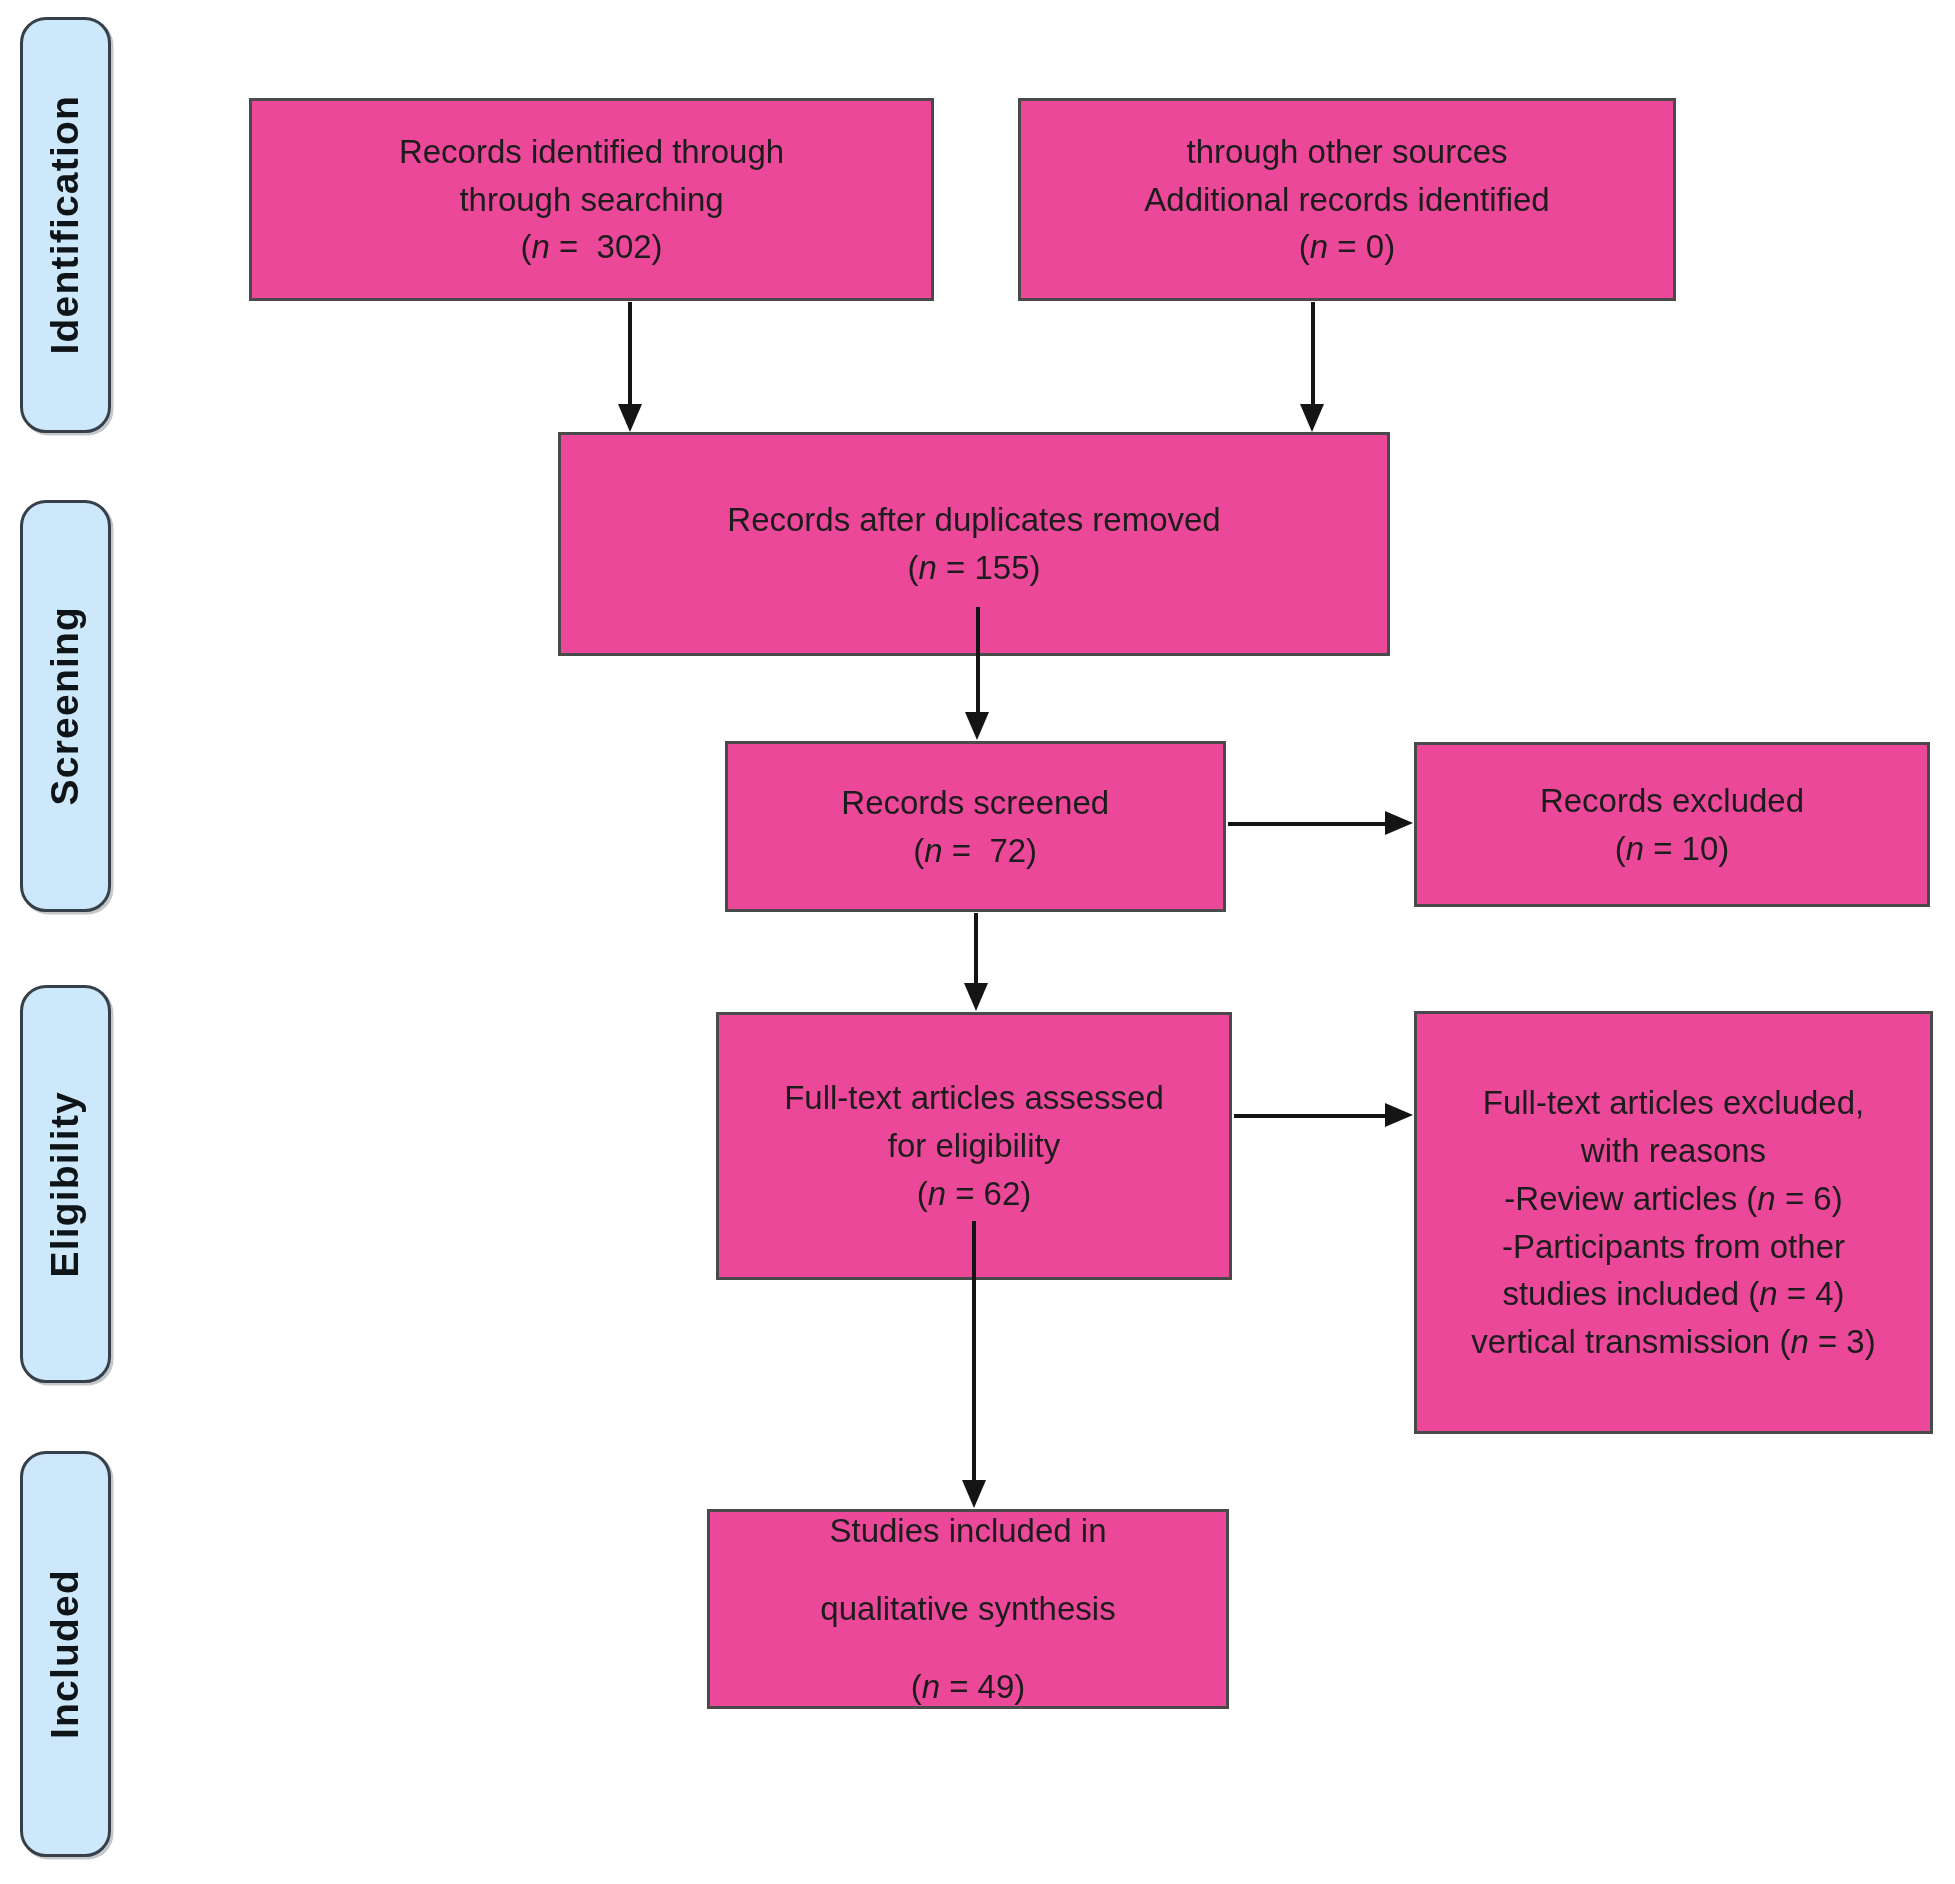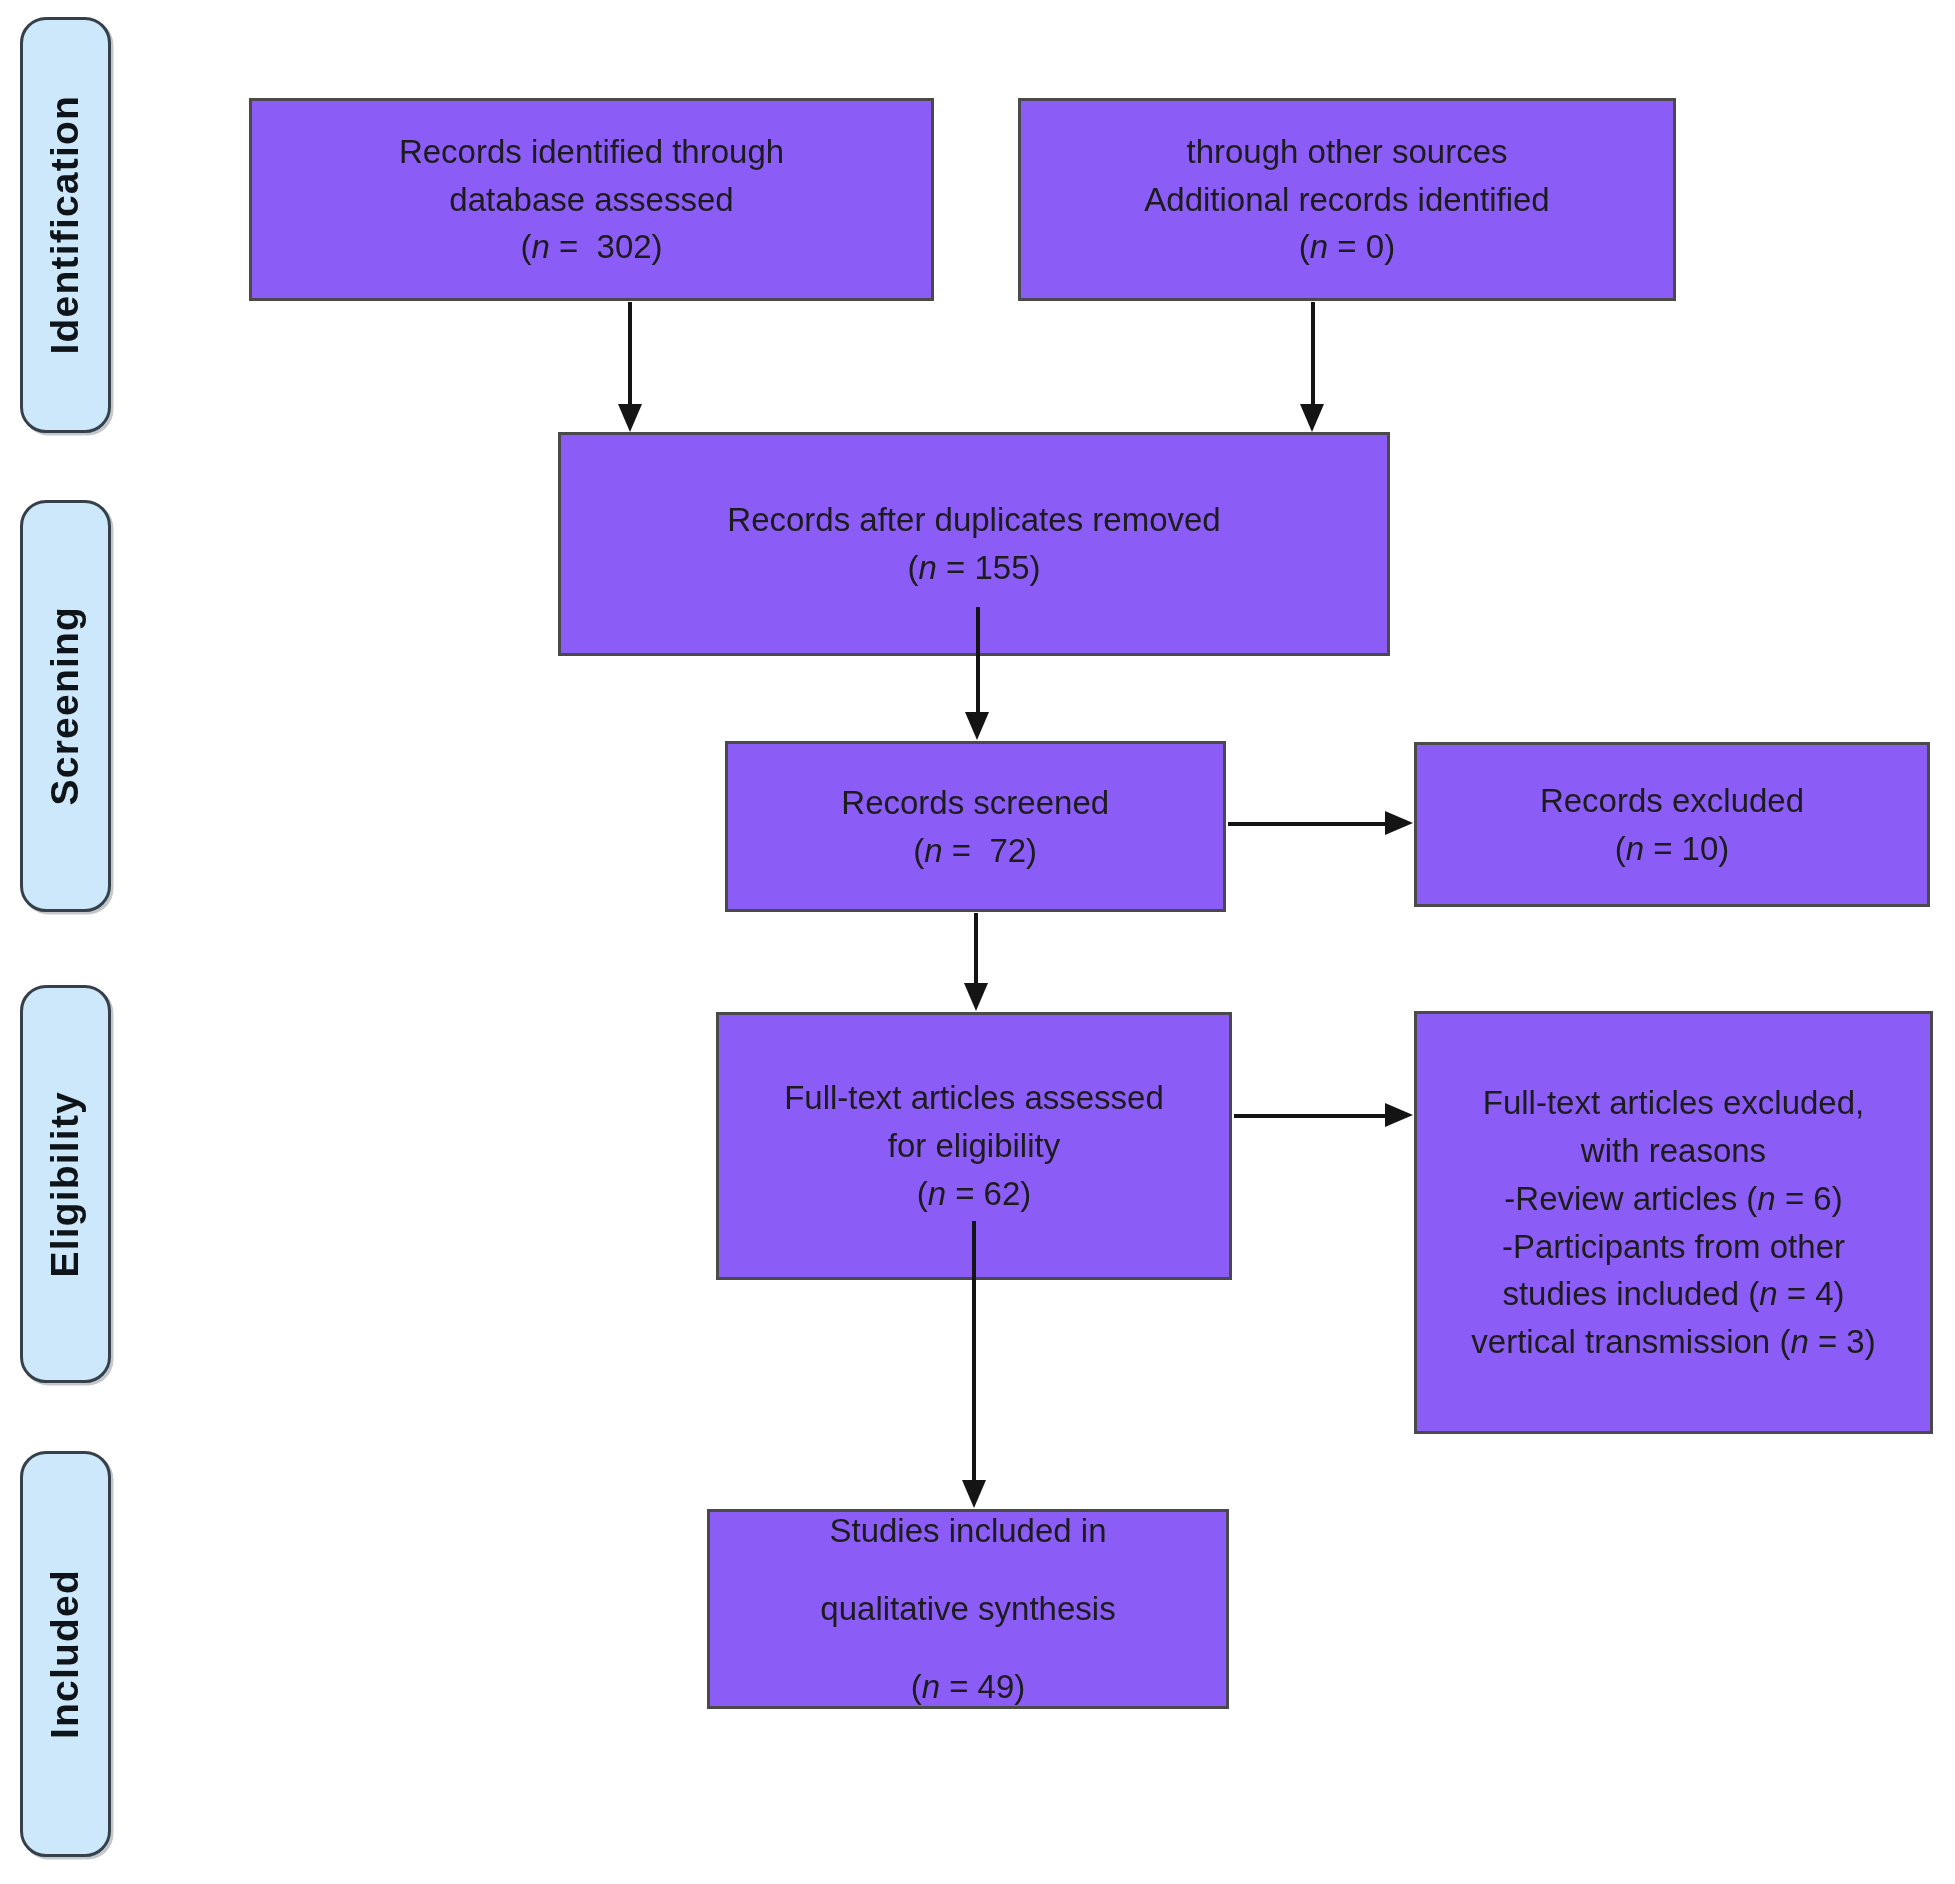--- a/index.html
+++ b/index.html
@@ -41,21 +41,21 @@
     font-weight: 700;
     font-size: 39px;
     letter-spacing: 1.2px;
     color: #0e1418;
     white-space: pre;
   }
 
   
   .fbox {
     position: absolute;
-    background: #8b5cf6;
+    background: #ec4899;
     border: 3.1px solid var(--box-border);
     display: flex;
     flex-direction: column;
     align-items: center;
     justify-content: center;
     text-align: center;
     font-size: 33px;
     line-height: 1.45;
     color: var(--text);
     padding: 4.9px 8.6px;
@@ -92,21 +92,21 @@
   </div>
   <div class="stage" style="top:985px;height:398px;">
     <span class="stage-text">Eligibility</span>
   </div>
   <div class="stage" style="top:1451px;height:406px;">
     <span class="stage-text">Included</span>
   </div>
 
   <div class="fbox" style="left:249px;top:98px;width:685px;height:203px;">
       <div class="line">Records identified through</div>
-      <div class="line">database assessed</div>
+      <div class="line">through searching</div>
       <div class="line">(<i>n</i> =  302)</div>
     </div>
   <div class="fbox" style="left:1018px;top:98px;width:658px;height:203px;">
       <div class="line">through other sources</div>
       <div class="line">Additional records identified</div>
       <div class="line">(<i>n</i> = 0)</div>
     </div>
 
   <div class="vstem" style="left:628px;top:302px;height:103px;"></div>
   <div class="head-down" style="left:618px;top:404px;"></div>

